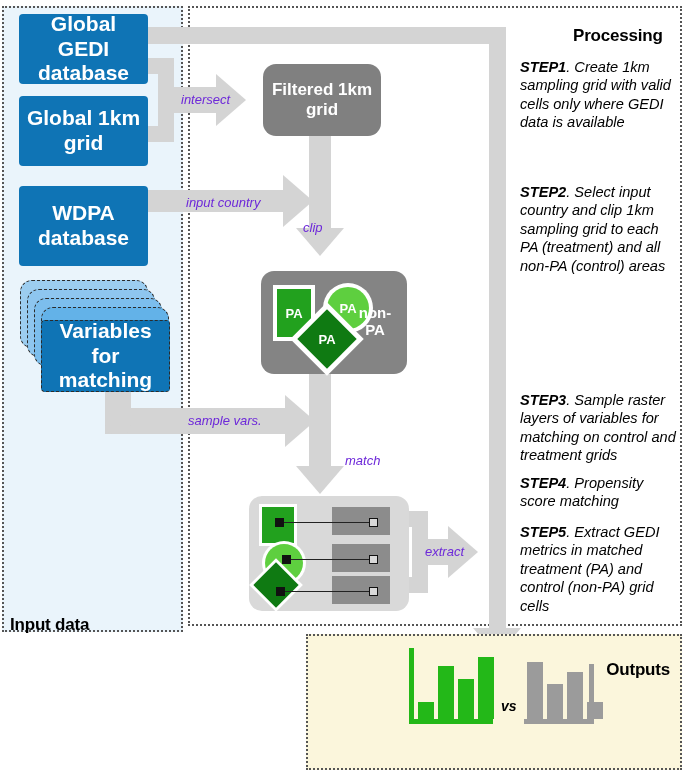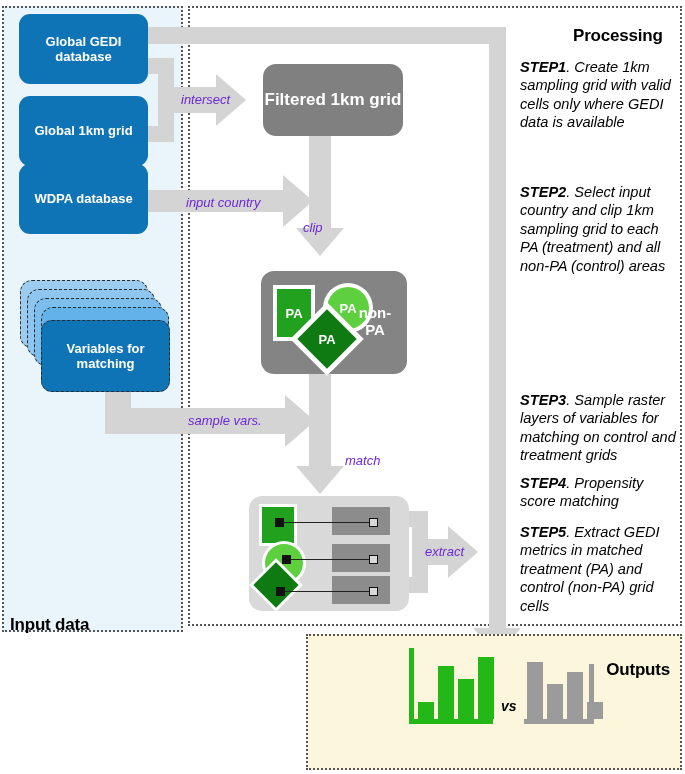--- a/index.html
+++ b/index.html
@@ -38,35 +38,35 @@
     letter-spacing:-0.2px;
     white-space:nowrap;
     margin-top:17px;
   }
   #outputs-label{right:10px;top:7px;}
 
   
   .bluebox{
     position:absolute;
     background:#0f74b5;
-    border-radius:11px;
+    border-radius:4px;
     color:#fff;
-    font-size:13px;
+    font-size:21px;
     font-weight:700;
     line-height:1.18;
     display:flex;
     align-items:center;
     justify-content:center;
     text-align:center;
     box-sizing:border-box;
     padding:2px 6px;
   }
   #box-gedi{left:19px;top:14px;width:129px;height:70px;}
   #box-grid{left:19px;top:96px;width:129px;height:70px;}
-  #box-wdpa{left:19px;top:164px;width:129px;height:70px;}
+  #box-wdpa{left:19px;top:186px;width:129px;height:80px;}
 
   
   #stack-wrap{position:absolute;left:14px;top:278px;width:160px;height:122px;}
   .stackcard{
     position:absolute;
     border-radius:12px;
     border:1.6px dashed #2b2b2b;
     box-sizing:border-box;
   }
   .s1{left:6px; top:2px;  width:128px;height:68px;background:#9ccdf0;}
@@ -81,21 +81,21 @@
   
   .greybox{
     position:absolute;
     background:#808080;
     border-radius:13px;
     color:#fff;
     font-size:17px;font-weight:700;line-height:1.18;
     display:flex;align-items:center;justify-content:center;text-align:center;
     box-sizing:border-box;
   }
-  #box-filtered{left:263px;top:64px;width:140px;height:72px;}
+  #box-filtered{left:263px;top:64px;width:118px;height:72px;}
 
   #panel-pa{
     position:absolute;left:249px;top:271px;width:146px;height:103px;
     background:#848484;border-radius:13px;margin-left:12px;
   }
   #panel-match{
     position:absolute;left:249px;top:496px;width:160px;height:115px;
     background:#d9d9d9;border-radius:13px;
   }
 

